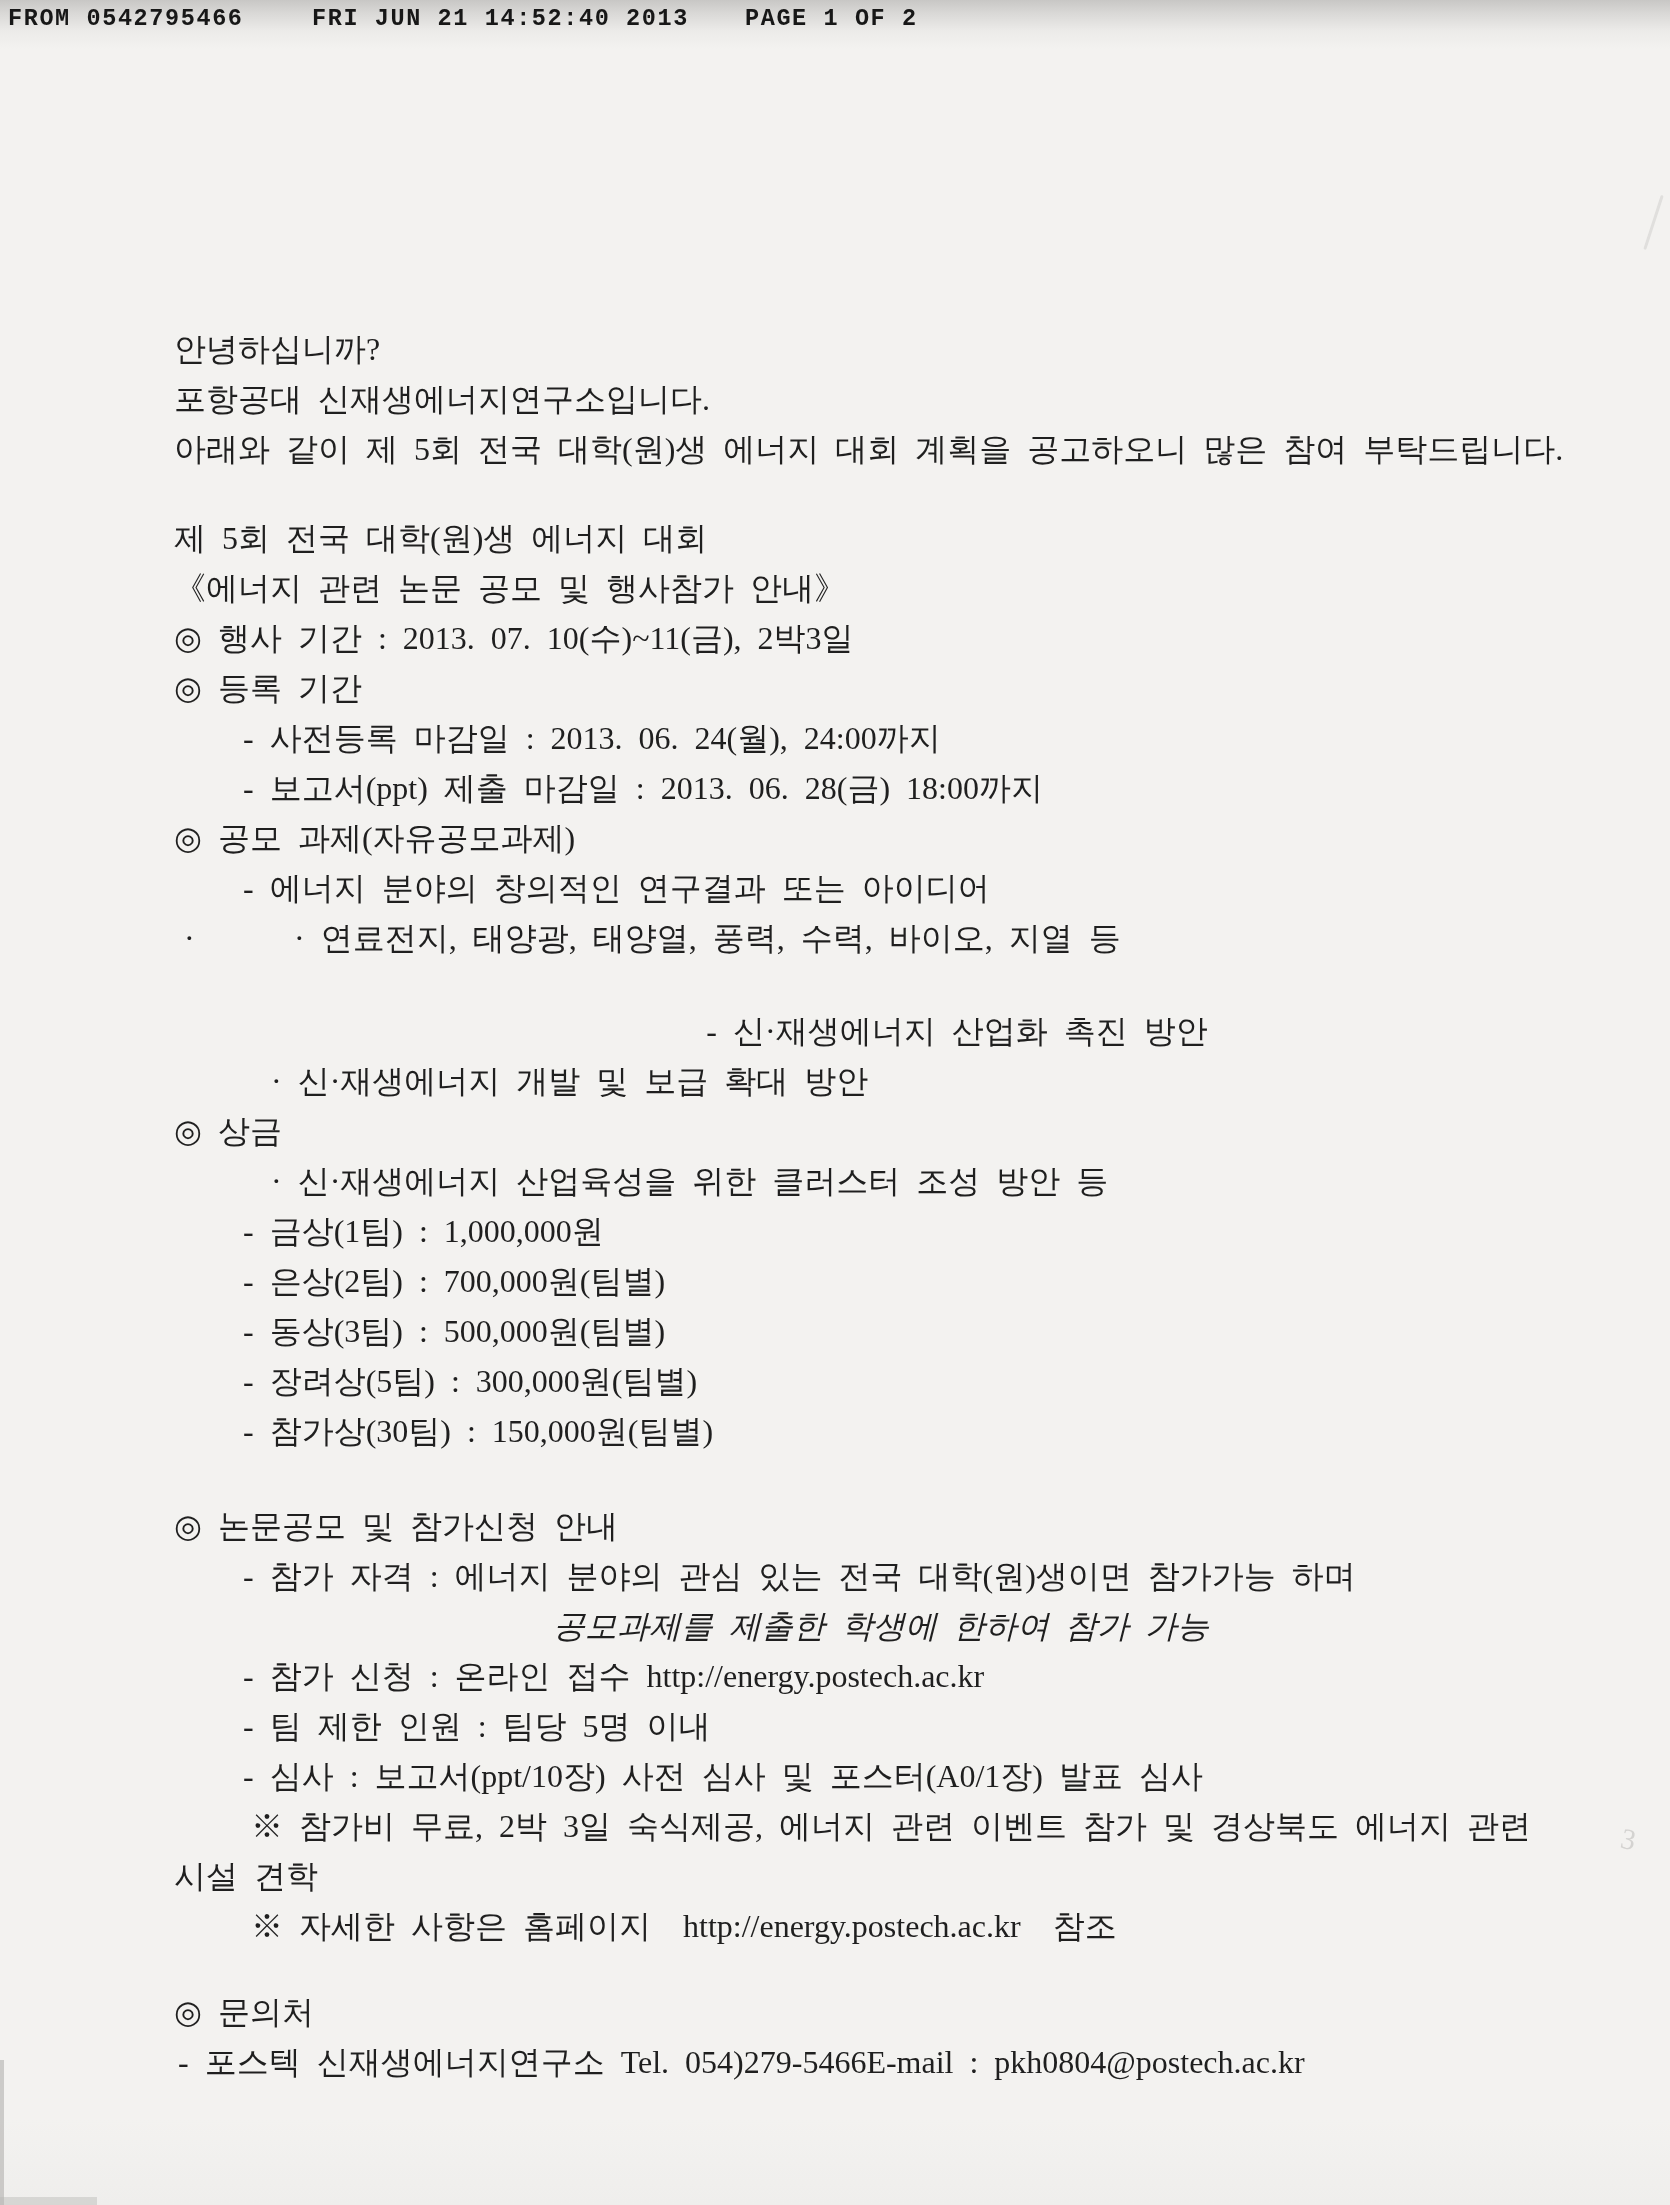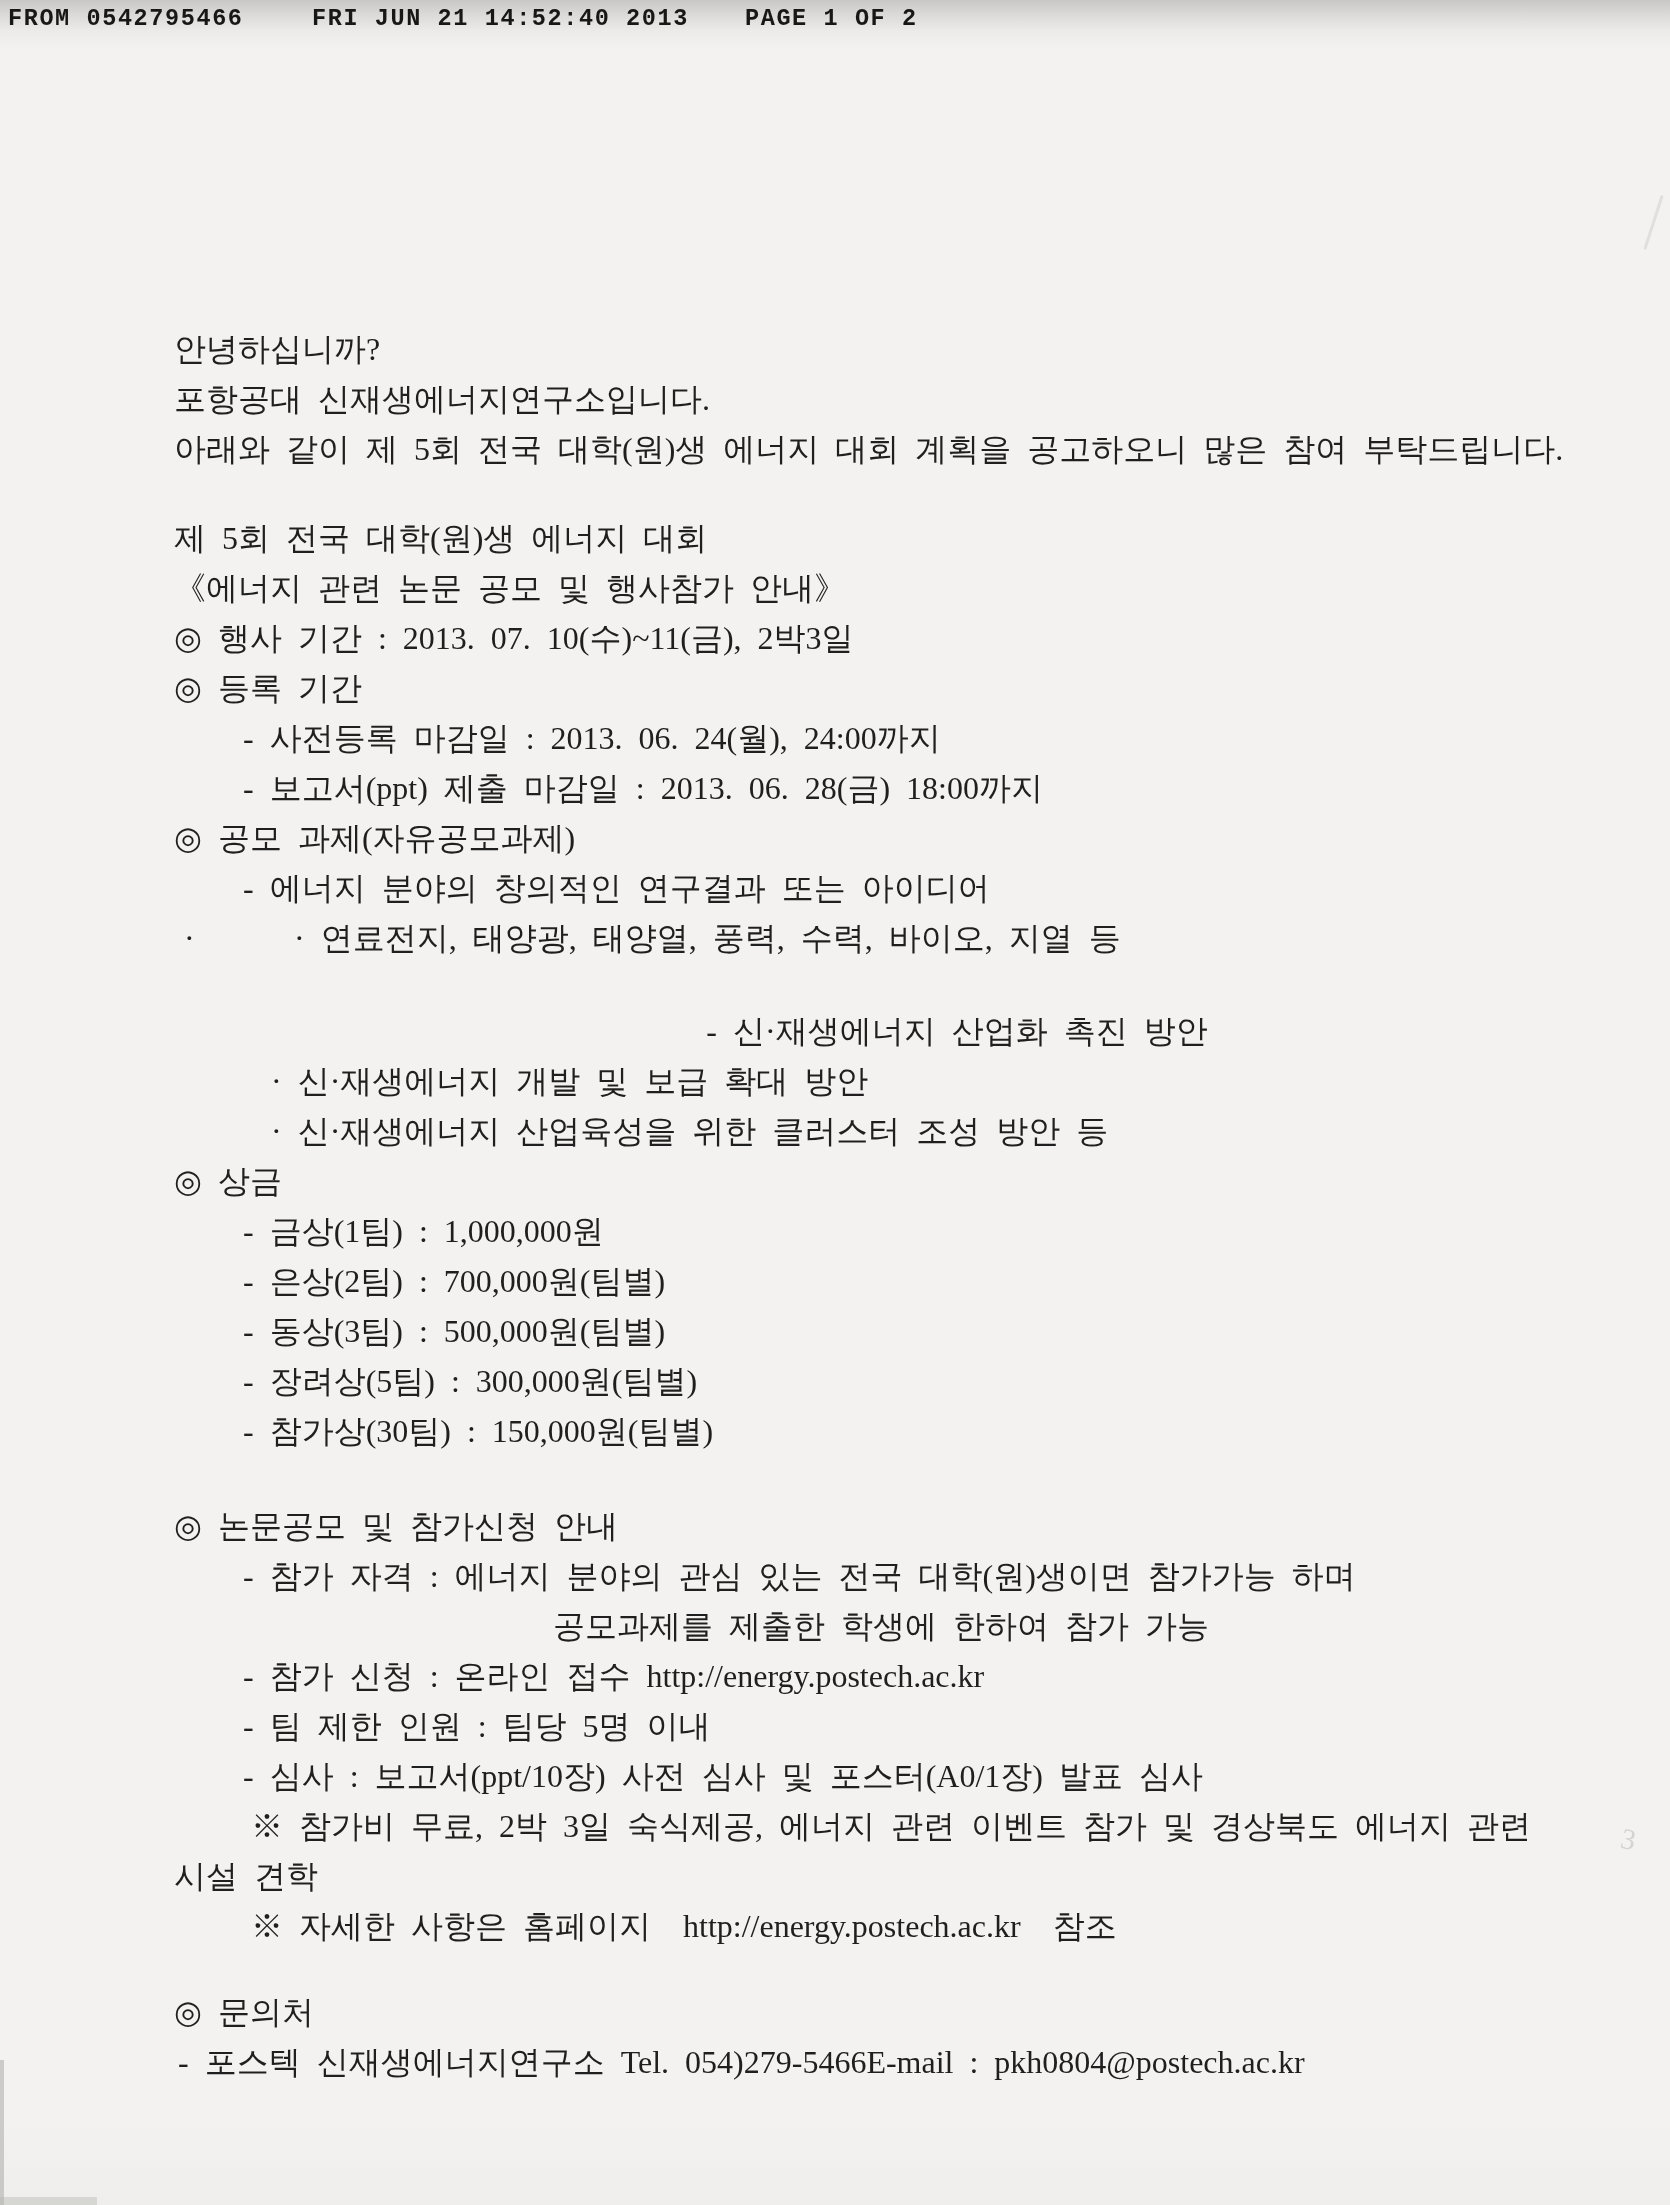--- a/index.html
+++ b/index.html
@@ -37,21 +37,21 @@
   .line{
     position:relative;
     white-space:pre;
     height:50px;
   }
   .line>.txt{display:inline-block;}
   .body    {padding-left:174px;}
   .dash    {padding-left:243px;}
   .dot     {padding-left:271px;}
   .dotline {padding-left:294px;}
-  .wrap    {padding-left:553px;}
+  .wrap    {padding-left:553px;font-style:italic;}
   .star    {padding-left:251px;}
   .contact {padding-left:178px;}
   .margin-dot{
     position:absolute;left:184px;top:0;
   }
   
   .artifact-squiggle{
     position:absolute;left:1621px;top:1823px;
     font-size:29px;color:#d4d3d1;transform:rotate(12deg);
     font-family:"Liberation Serif","DejaVu Serif",serif;
@@ -88,22 +88,22 @@
       <div class="line body" style=""><span class="txt">《에너지 관련 논문 공모 및 행사참가 안내》</span></div>
       <div class="line body"><span class="txt">◎ 행사 기간 : 2013. 07. 10(수)~11(금), 2박3일</span></div>
       <div class="line body"><span class="txt">◎ 등록 기간</span></div>
       <div class="line dash"><span class="txt">- 사전등록 마감일 : 2013. 06. 24(월), 24:00까지</span></div>
       <div class="line dash"><span class="txt">- 보고서(ppt) 제출 마감일 : 2013. 06. 28(금) 18:00까지</span></div>
       <div class="line body"><span class="txt">◎ 공모 과제(자유공모과제)</span></div>
       <div class="line dash"><span class="txt">- 에너지 분야의 창의적인 연구결과 또는 아이디어</span></div>
       <div class="line dotline"><span class="txt">· 연료전지, 태양광, 태양열, 풍력, 수력, 바이오, 지열 등</span><span class="margin-dot">·</span></div>
       <div class="line dash" style="margin-top: 43px; text-align: center;"><span class="txt">- 신·재생에너지 산업화 촉진 방안</span></div>
       <div class="line dot"><span class="txt">· 신·재생에너지 개발 및 보급 확대 방안</span></div>
+      <div class="line body"><span class="txt">◎ 상금</span></div>
       <div class="line dot"><span class="txt">· 신·재생에너지 산업육성을 위한 클러스터 조성 방안 등</span></div>
-      <div class="line body"><span class="txt">◎ 상금</span></div>
       <div class="line dash"><span class="txt">- 금상(1팀) : 1,000,000원</span></div>
       <div class="line dash"><span class="txt">- 은상(2팀) : 700,000원(팀별)</span></div>
       <div class="line dash"><span class="txt">- 동상(3팀) : 500,000원(팀별)</span></div>
       <div class="line dash"><span class="txt">- 장려상(5팀) : 300,000원(팀별)</span></div>
       <div class="line dash"><span class="txt">- 참가상(30팀) : 150,000원(팀별)</span></div>
       <div class="line body" style="margin-top: 45px;"><span class="txt">◎ 논문공모 및 참가신청 안내</span></div>
       <div class="line dash"><span class="txt">- 참가 자격 : 에너지 분야의 관심 있는 전국 대학(원)생이면 참가가능 하며</span></div>
       <div class="line wrap"><span class="txt">공모과제를 제출한 학생에 한하여 참가 가능</span></div>
       <div class="line dash"><span class="txt">- 참가 신청 : 온라인 접수 http://energy.postech.ac.kr</span></div>
       <div class="line dash"><span class="txt">- 팀 제한 인원 : 팀당 5명 이내</span></div>

